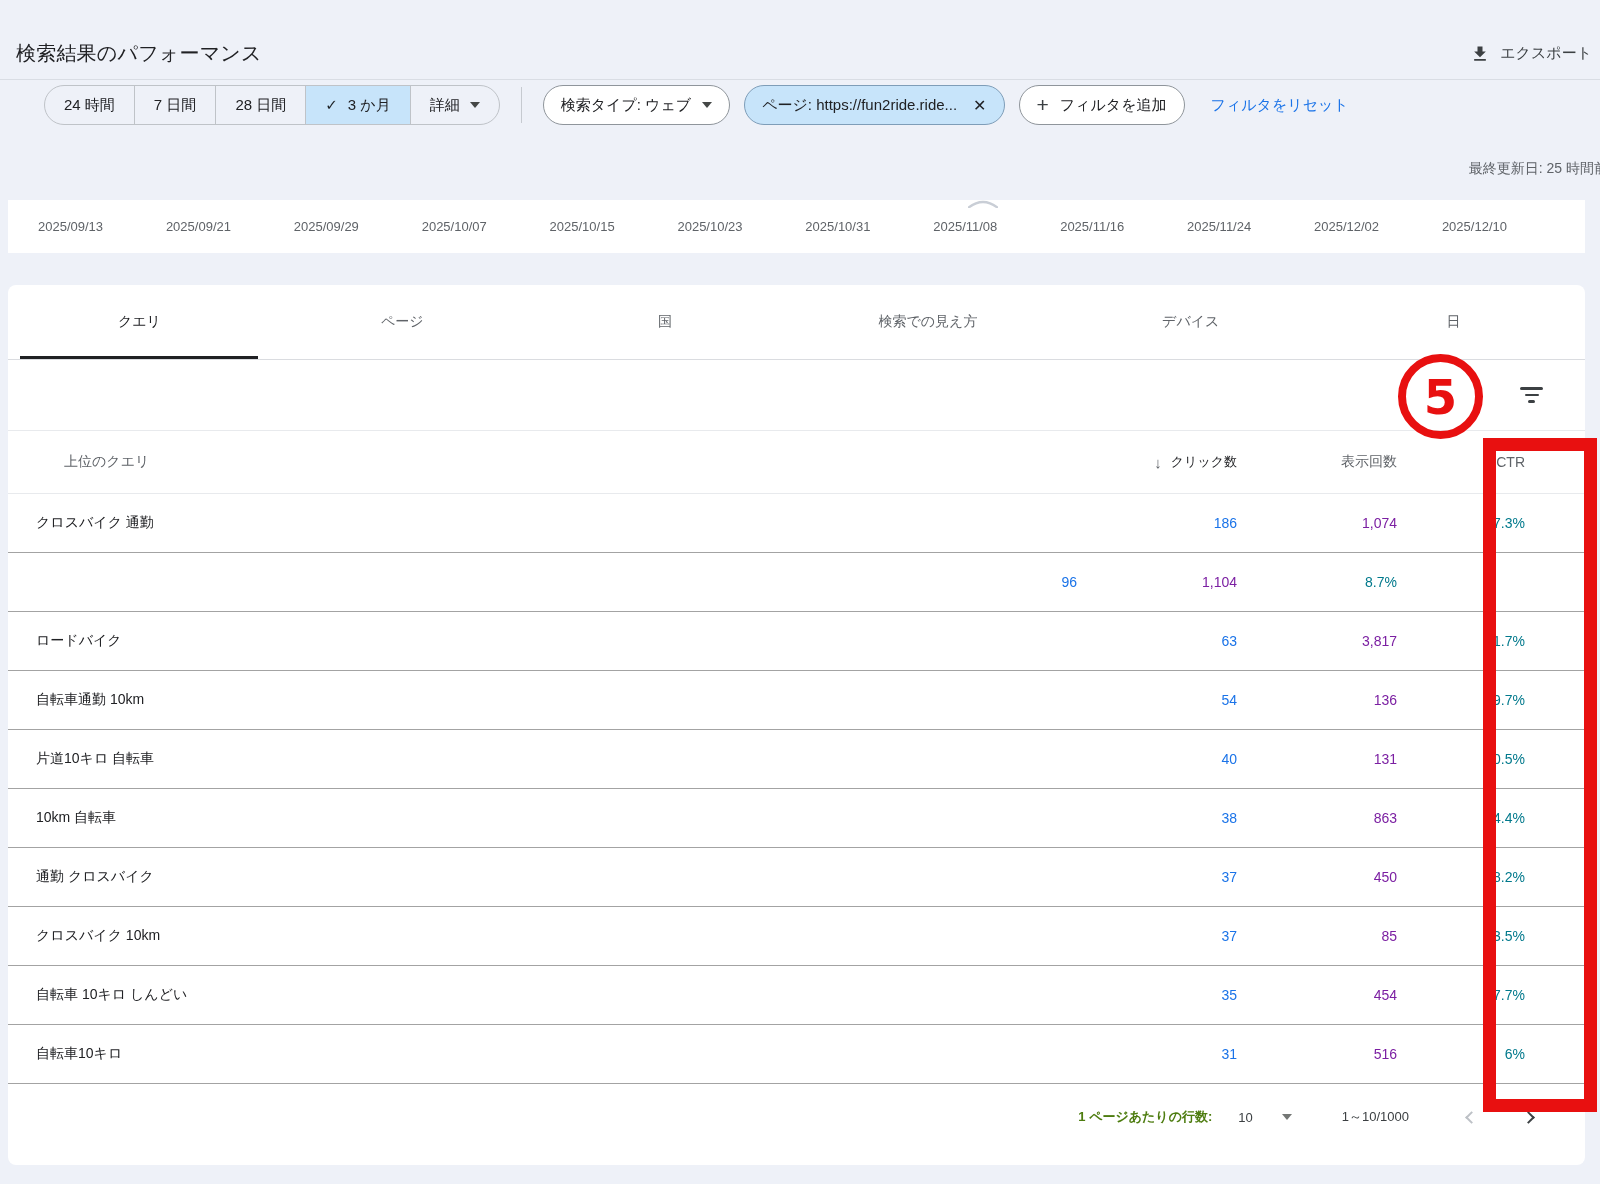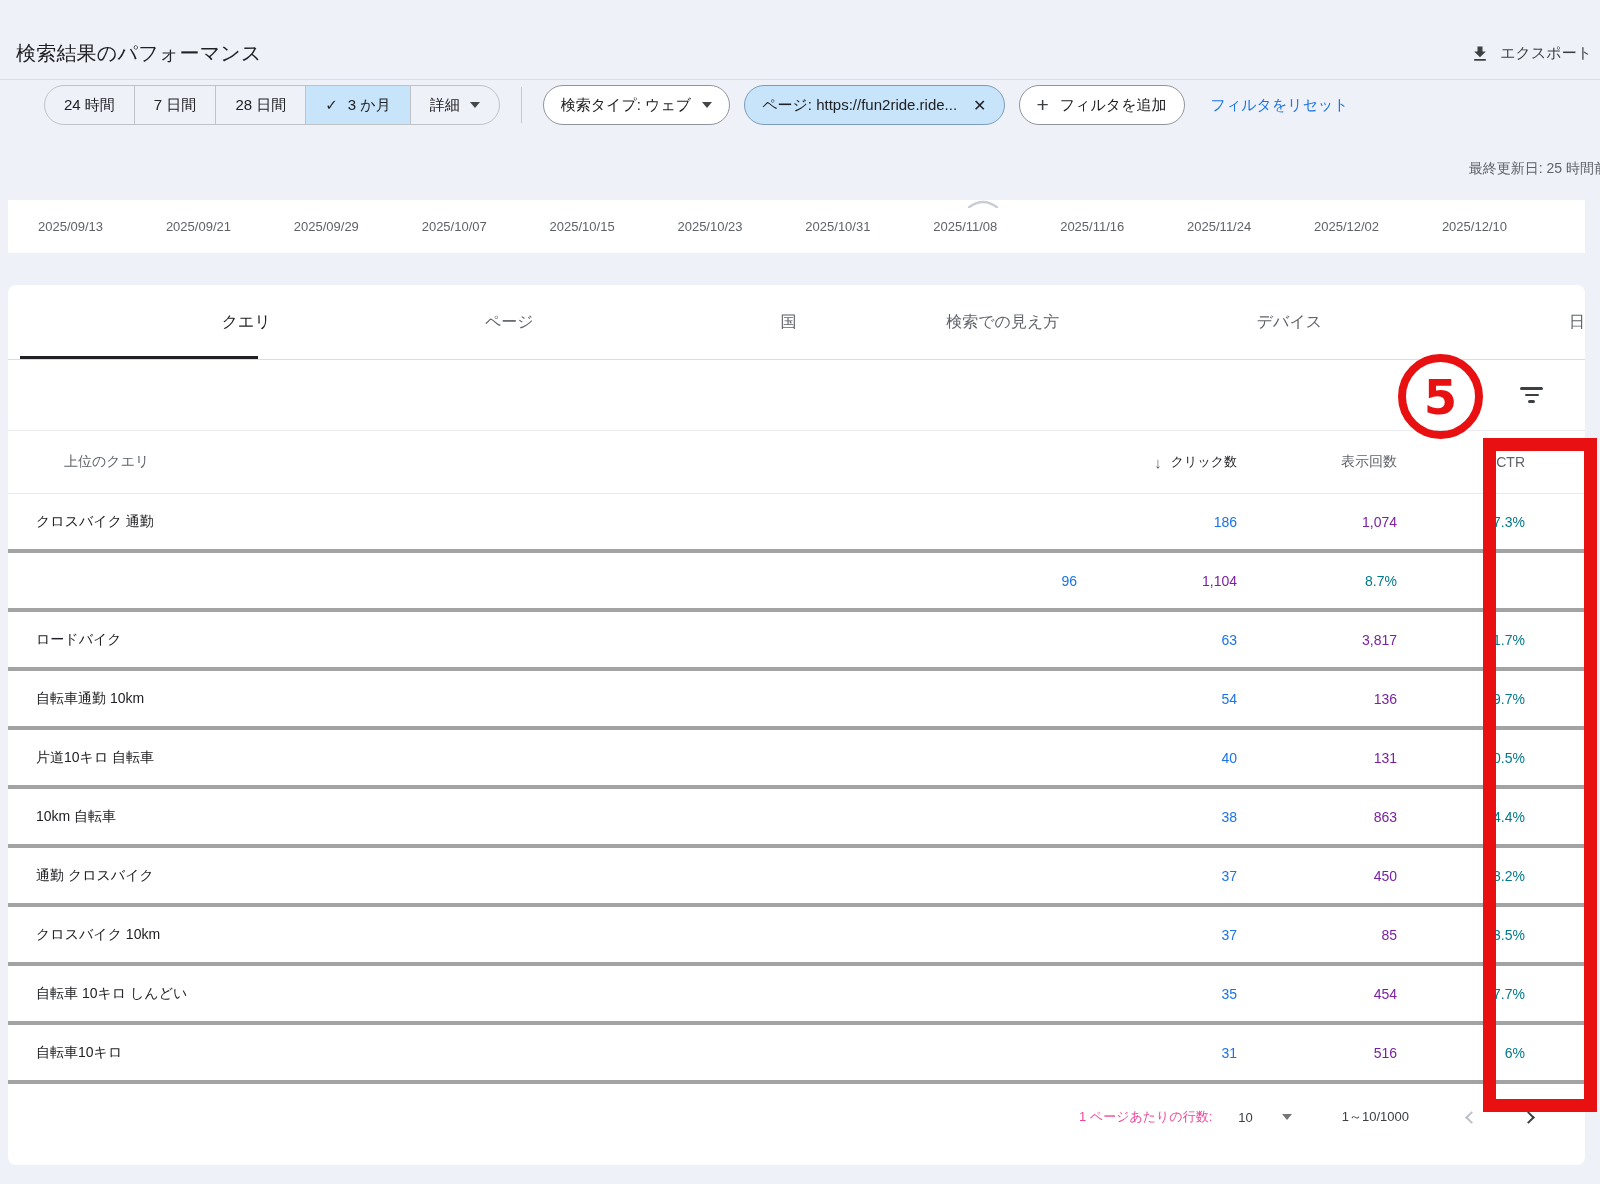--- a/index.html
+++ b/index.html
@@ -65,22 +65,22 @@
   .date-label { font-size: 13px; color: #5f6368; white-space: nowrap; }
   .chart-frag { position: absolute; left: 960px; top: 0; }
 
   
   .table-card {
     position: absolute; top: 285px; left: 8px; width: 1577px; height: 880px;
     background: #fff; border-radius: 8px;
   }
   .tabs { height: 75px; display: flex; border-bottom: 1px solid #dadce0; }
   .tab {
-    flex: 1; display: flex; align-items: center; justify-content: flex-end;
-    font-size: 16px; color: #5f6368; position: relative; cursor: pointer;
+    flex: 1; display: flex; align-items: center; justify-content: center;
+    font-size: 14px; color: #5f6368; position: relative; cursor: pointer;
   }
   .tab.active { color: #202124; font-weight: 500; }
   .tab.active::after {
     content: ""; position: absolute; bottom: 0; left: 50%; transform: translateX(-50%);
     width: 238px; height: 3px; background: #202124;
   }
   .toolbar-row {
     height: 71px; display: flex; align-items: center; justify-content: flex-end;
     padding-right: 38px; border-bottom: 1px solid #e8eaed;
   }
@@ -91,32 +91,32 @@
   .thead, .trow {
     display: grid; grid-template-columns: 1fr 160px 160px 128px;
     align-items: center; padding: 0 60px 0 28px;
   }
   .thead { height: 63px; border-bottom: 1px solid #e8eaed; }
   .th { font-size: 14px; color: #5f6368; margin-left: 28px; }
   .th-clicks { display: flex; justify-content: flex-end; align-items: center; gap: 9px; font-size: 13px; color: #202124; font-weight: 500; cursor: pointer; }
   .sort-arrow { color: #5f6368; font-size: 15px; font-weight: 400; }
   .th.num { text-align: right; cursor: pointer; }
 
-  .trow { height: 59px; border-bottom: 4px solid #a3a3a3; cursor: pointer; }
+  .trow { height: 59px; border-bottom: 1px solid #a3a3a3; cursor: pointer; }
   .td-query { font-size: 14px; color: #202124; }
   .td-num { text-align: right; font-size: 14px; }
   .c-clicks { color: var(--clicks, #1a73e8); }
   .c-imps   { color: var(--impressions, #7b1fa2); }
   .c-ctr    { color: var(--ctr, #00798c); }
 
   .tfoot {
     height: 66px; display: flex; align-items: center; justify-content: flex-end;
     padding-right: 52px; font-size: 13px; color: #3c4043;
   }
-  .rpp-label { color: #ec4899; }
+  .rpp-label { color: #4d7c0f; font-weight: bold; }
   .rpp-select { display: flex; align-items: center; gap: 29px; margin-left: 26px; cursor: pointer; }
   .rpp-select .caret { border-top-color: #747775; }
   .range-text { margin-left: 50px; color: #3c4043; }
   .pager { display: flex; align-items: center; gap: 48px; margin-left: 58px; }
   .chev { width: 9px; height: 9px; border-top: 2px solid; border-right: 2px solid; display: inline-block; cursor: pointer; }
   .chev.left  { transform: rotate(-135deg); border-color: #bdc1c6; }
   .chev.right { transform: rotate(45deg);  border-color: #3c4043; }
 
   
   .anno-circle {

